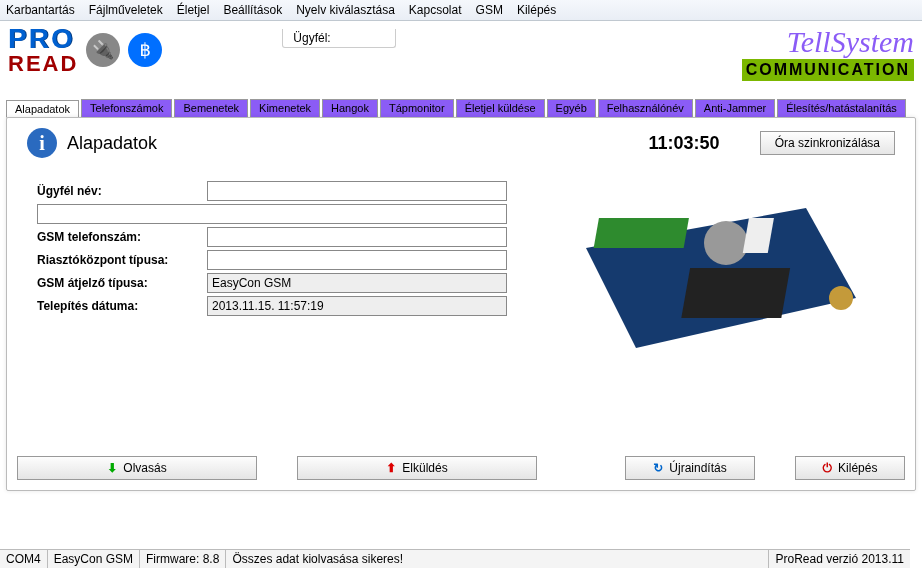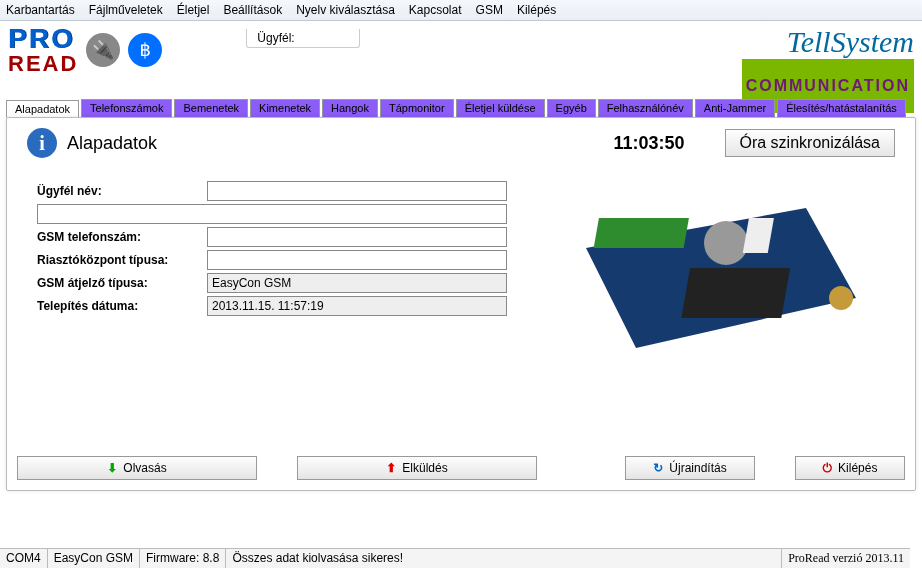--- a/index.html
+++ b/index.html
@@ -6,33 +6,33 @@
   body { background: #fff; width: 922px; height: 568px; overflow: hidden; }
   .menubar { background: linear-gradient(#f5f8fc,#e9eef5); border-bottom: 1px solid #c0c8d0; padding: 3px 6px; display:flex; gap:14px; }
   .menubar span { cursor: default; }
   .header { display:flex; align-items:flex-start; padding:4px 8px 0 8px; height:78px; }
   .logo-area { display:flex; align-items:center; gap:8px; }
   .logo-pro { font: bold 28px/1 "Arial"; color:#0060d0; letter-spacing:2px; text-shadow:1px 0 #003a80; }
   .logo-read { font: bold 22px/1 "Arial"; color:#a00000; letter-spacing:2px; }
   .icon-circle { width:34px;height:34px;border-radius:50%;display:flex;align-items:center;justify-content:center;font-size:18px;color:#fff; }
   .usb { background:#888; }
   .bt  { background:#006fff; }
-  .client-label-box { margin-left:84px; margin-top:4px; background:#fff; border:1px solid #ccc; border-top:none; border-radius:0 0 3px 3px; padding:2px 10px; width:114px; }
+  .client-label-box { margin-left:120px; margin-top:4px; background:#fff; border:1px solid #ccc; border-top:none; border-radius:0 0 3px 3px; padding:2px 10px; width:114px; }
   .tell-logo { margin-left:auto; text-align:right; }
-  .tell-logo .t1 { font: italic 30px "Brush Script MT","Comic Sans MS",cursive; color:#0369a1; }
-  .tell-logo .t2 { display:block; background:#7bb700; color:#701a75; font:bold 16px Arial; letter-spacing:2px; padding:18px 4px;margin-left:24px; }
+  .tell-logo .t1 { font: italic 30px "Brush Script MT","Comic Sans MS",cursive; color:#8b5cf6; }
+  .tell-logo .t2 { display:block; background:#7bb700; color:#000000; font:bold 16px Arial; letter-spacing:2px; padding:2px 4px;margin-left:24px; }
   .tabs { display:flex; gap:2px; padding:0 6px; }
   .tab { border:1px solid #999; border-bottom:none; padding:2px 8px; background:#8b5cf6; font-size:11px; white-space:nowrap; cursor:default;}
   .tab.active { background:#fff; border-bottom:1px solid #fff; position:relative; top:1px;}
   .content { border:1px solid #bbb; margin:0 6px; height:374px; border-radius:2px; box-shadow:0 0 4px rgba(0,0,0,.1); position:relative;}
   .content-head { display:flex; align-items:center; padding:10px 20px; gap:10px;}
   .info-icon { width:30px;height:30px;border-radius:50%;background:#2a6abf;color:#fff;display:flex;align-items:center;justify-content:center;font:bold 20px serif; }
   .content-title { font-size:18px;}
   .clock { margin-left:auto; font:bold 18px Arial; }
-  .sync-btn { margin-left:30px; background:linear-gradient(#fefefe,#e6e6e6); border:1px solid #999; padding:4px 14px; font-size:16px;}
+  .sync-btn { margin-left:30px; background:linear-gradient(#fefefe,#e6e6e6); border:1px solid #999; padding:4px 14px; font-size:12px;}
   .form-area { display:flex; gap:40px; padding:10px 30px;}
   .form-col { flex:0 0 470px;}
   .row { display:flex; align-items:center; margin:3px 0; }
   .row label { flex:0 0 170px;font-weight:bold;}
   .row input { flex:1; border:1px solid #888; height:20px; padding:1px 4px; background:#fff;}
   .row input.ro { background:#eee;}
   .board-img { flex:1; display:flex; align-items:flex-start; justify-content:center; }
   .board-svg { width:320px; height:200px; }
   .bottom-bar { position:absolute; left:0; right:0; bottom:0; padding:8px 10px 10px; display:flex; gap:40px;}
   .btn { border:1px solid #999; background:linear-gradient(#fdfdfd,#e5e5e5); padding:4px 0; width:240px; display:flex; align-items:center; justify-content:center; gap:6px;}
@@ -156,14 +156,14 @@
       <span>Kilépés</span>
     </button>
   </div>
 </div>
 
 <div class="statusbar">
   <div>COM4</div>
   <div>EasyCon GSM</div>
   <div>Firmware: 8.8</div>
   <div class="grow">Összes adat kiolvasása sikeres!</div>
-  <div style="border-right:none;font-family:Liberation Serif, serif;">ProRead verzió 2013.11</div>
+  <div style="border-right:none;">ProRead verzió 2013.11</div>
 </div>
 
 </body></html>

